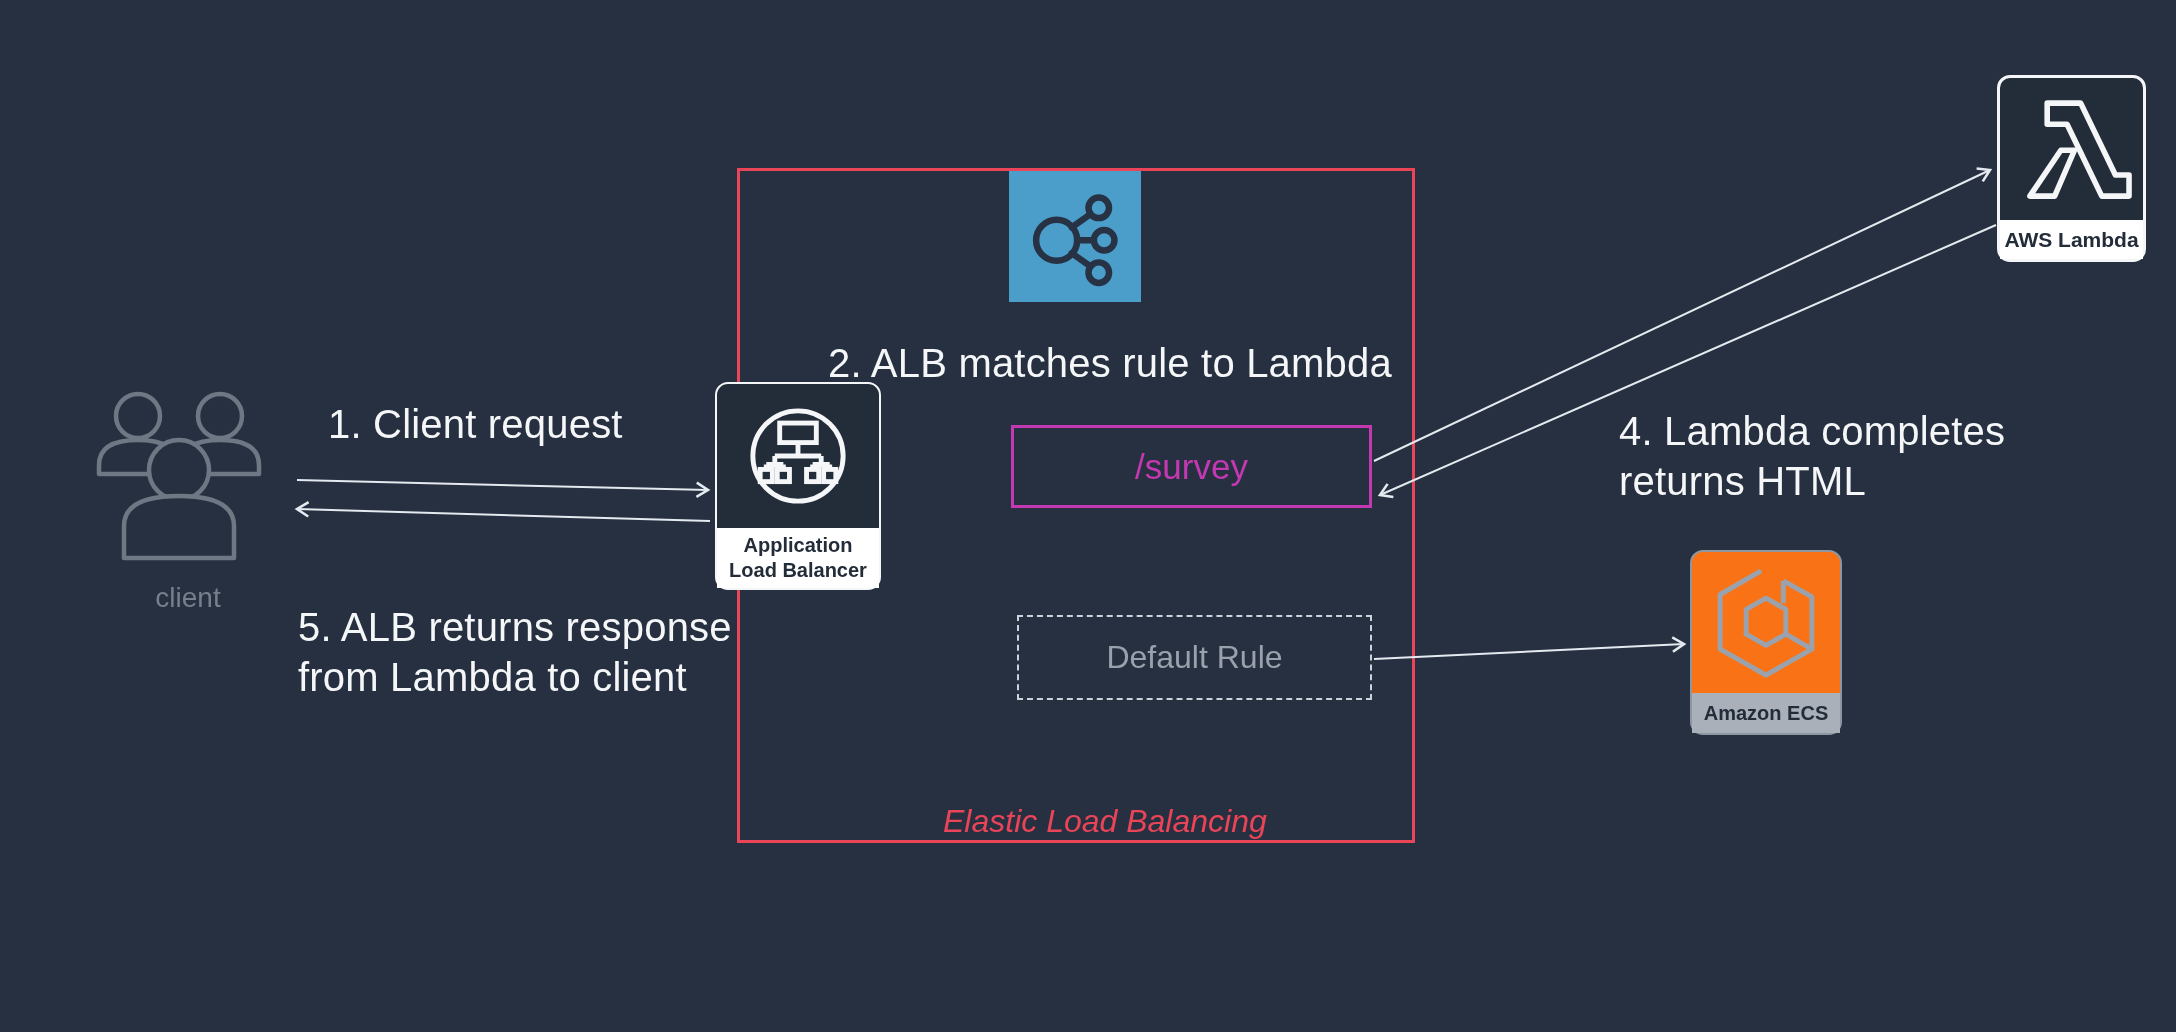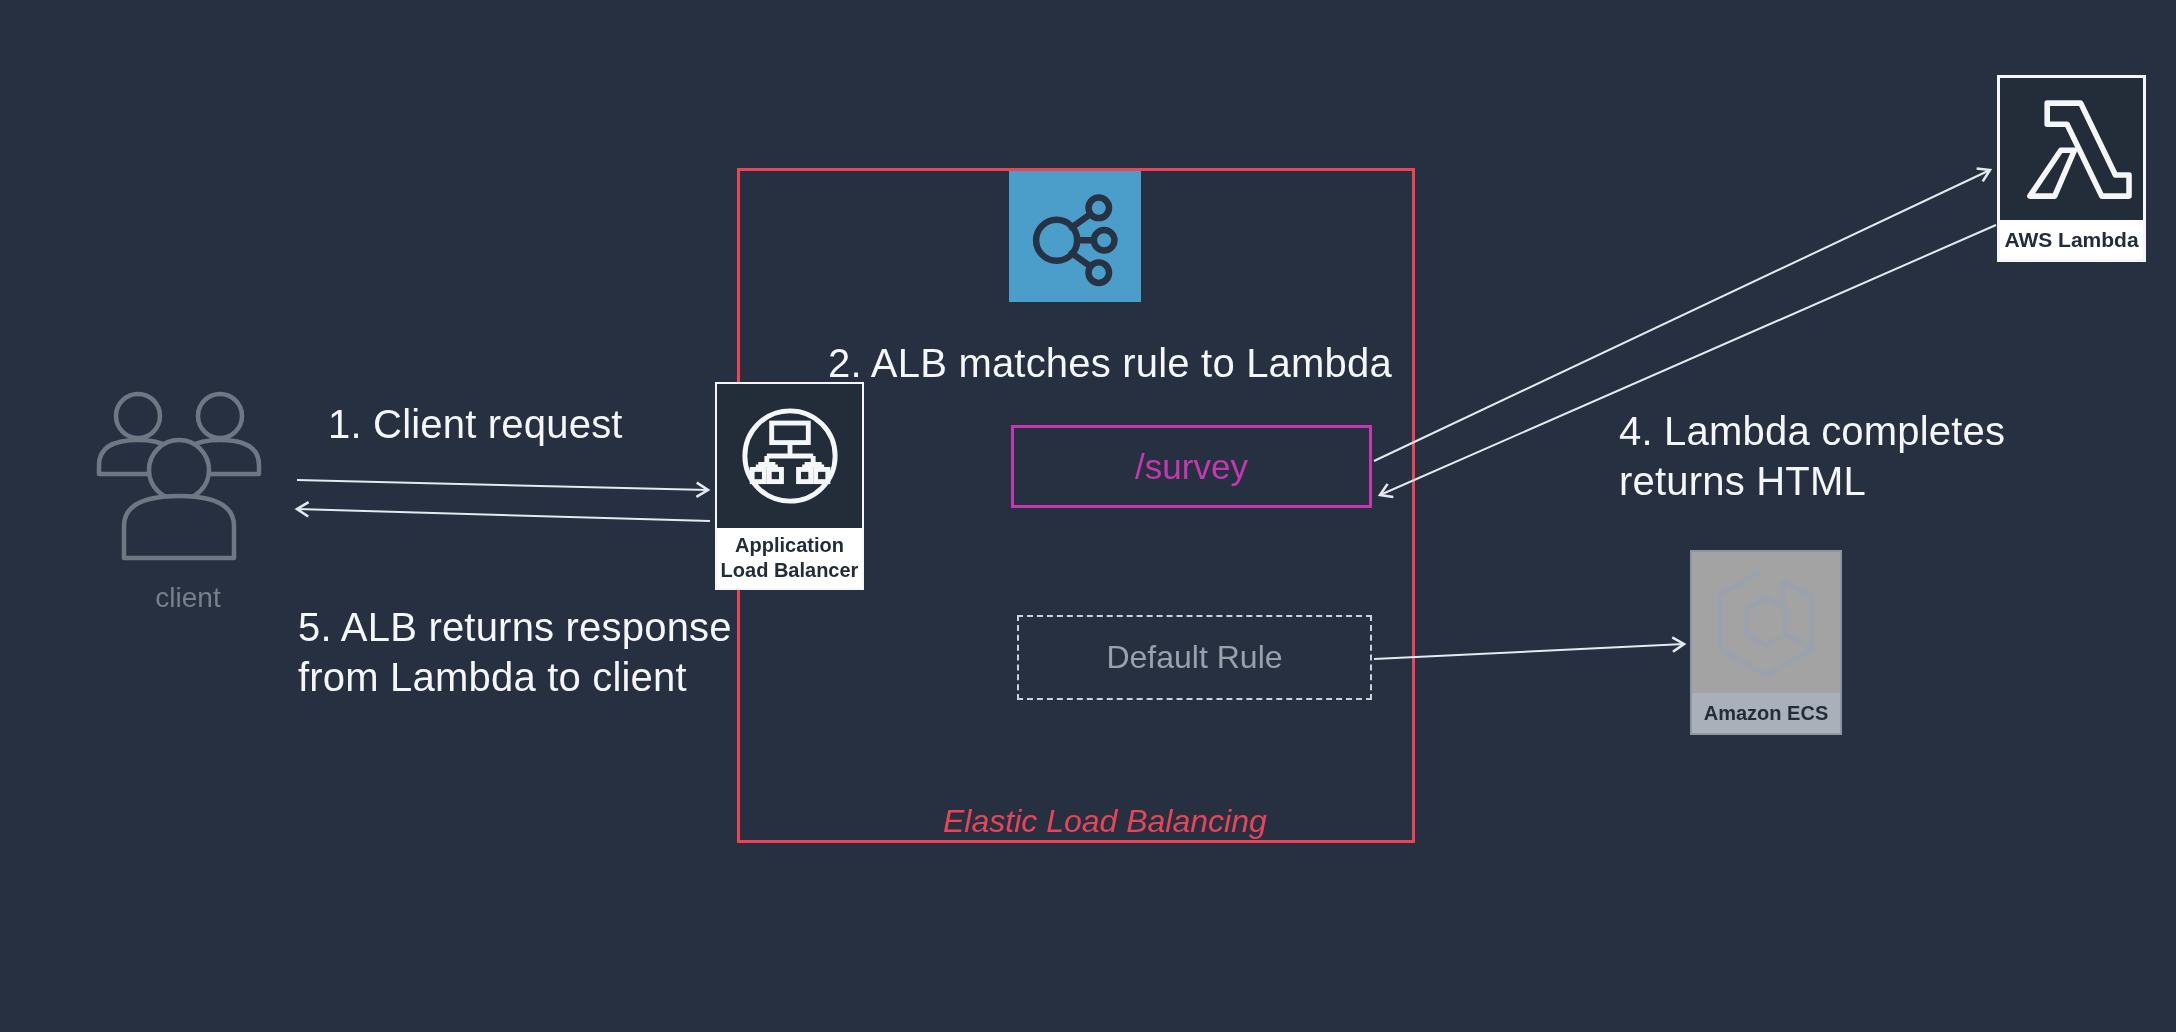--- a/index.html
+++ b/index.html
@@ -41,35 +41,35 @@
   }
   .survey-box{
     left:1011px;top:425px;width:361px;height:83px;
     border:3px solid var(--magenta);color:var(--magenta);font-size:35px;
   }
   .default-box{
     left:1017px;top:615px;width:355px;height:85px;
     border:2px dashed #ccd3da;color:#99a1ac;font-size:32px;
   }
   
-  .card{position:absolute;box-sizing:border-box;}
+  .card{position:absolute;box-sizing:border-box;border-radius:13px;}
   .card .band{
     text-align:center;font-weight:bold;color:var(--dark);
     display:flex;flex-direction:column;justify-content:center;
   }
-  .alb-card{left:715px;top:382px;width:149px;border:2px solid var(--white);
+  .alb-card{left:715px;top:382px;width:166px;border:2px solid var(--white);
     background:var(--dark);}
   .alb-card .glyph-area{height:144px;display:flex;align-items:center;justify-content:center;}
   .alb-card .band{height:60px;background:#ffffff;font-size:20px;line-height:25px;}
   .lambda-card{left:1997px;top:75px;width:149px;border:3px solid var(--white);
     background:var(--dark);}
   .lambda-card .glyph-area{height:142px;display:flex;align-items:center;justify-content:center;}
   .lambda-card .band{height:39px;background:#ffffff;font-size:21px;}
   .ecs-card{left:1690px;top:550px;width:152px;border:2px solid #8d97a2;
-    background:#a3a3a3;}
+    background:#f97316;}
   .ecs-card .glyph-area{height:141px;display:flex;align-items:center;justify-content:center;}
   .ecs-card .band{height:40px;background:#a9b0ba;font-size:20px;}
   
   .elb-icon{
     position:absolute;left:1009px;top:171px;width:132px;height:131px;
     background:var(--blue);display:flex;align-items:center;justify-content:center;
   }
   .users-label{
     position:absolute;left:103px;top:582px;width:170px;text-align:center;
     color:#76808c;font-size:28px;

